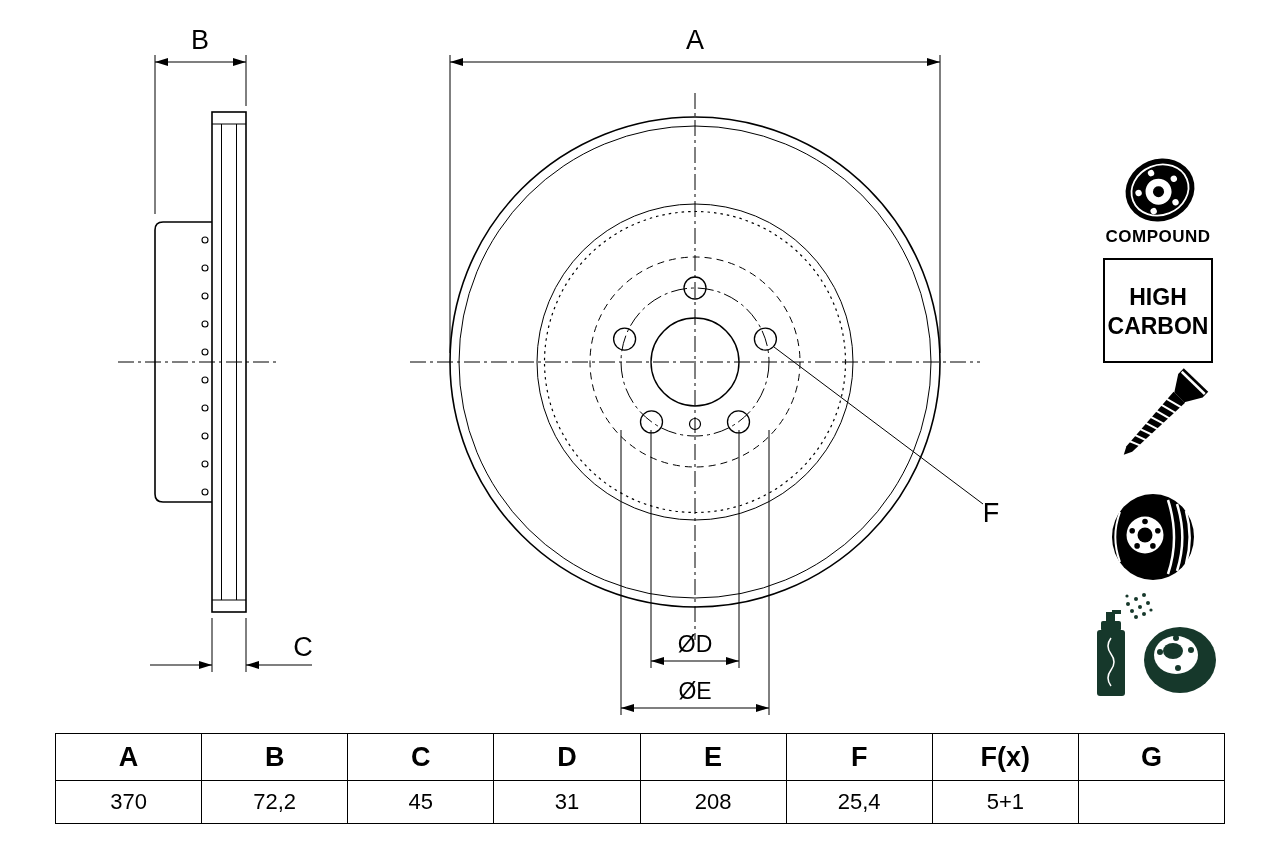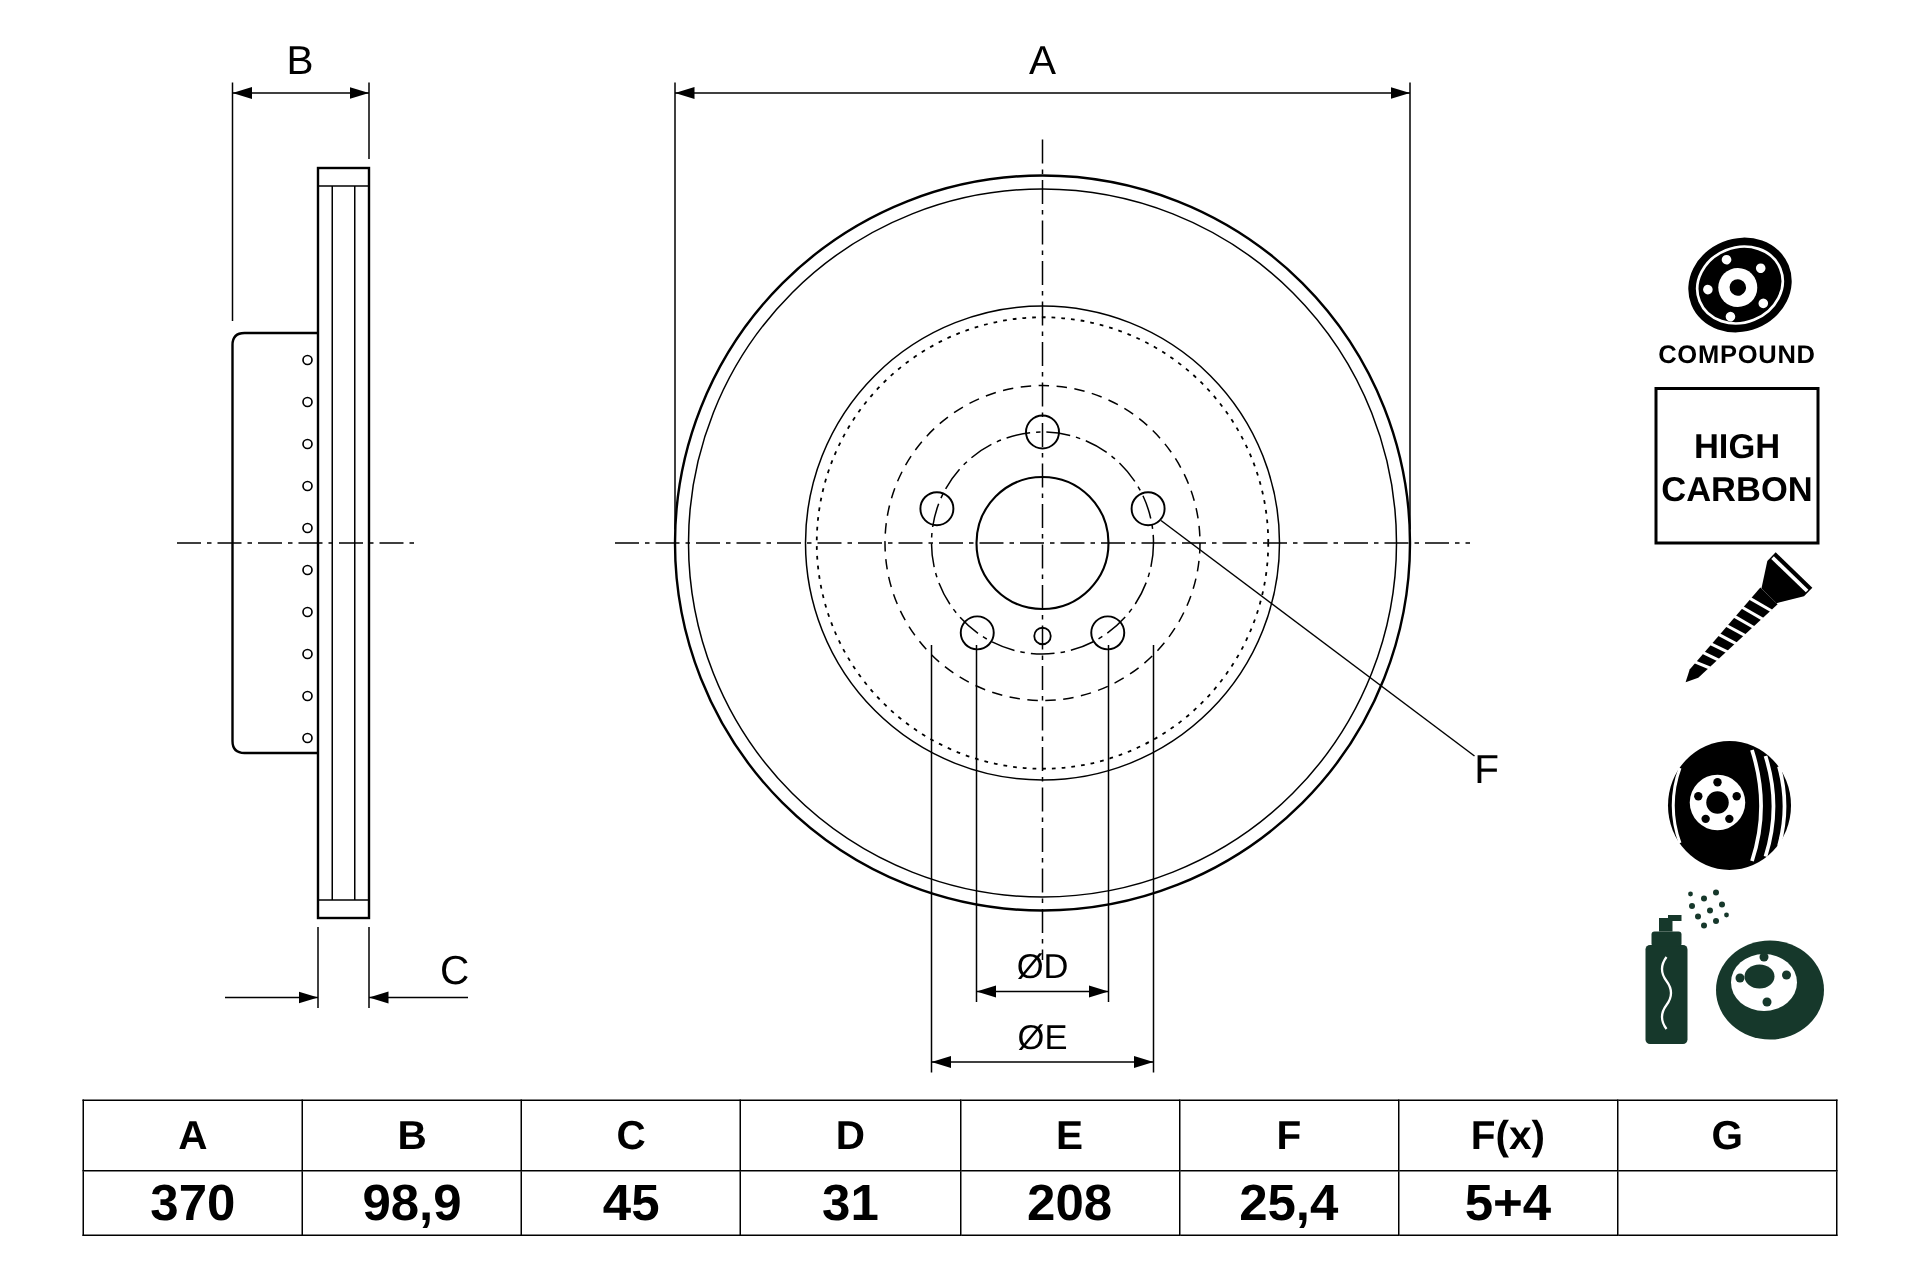--- a/index.html
+++ b/index.html
@@ -5,21 +5,21 @@
   html,body{margin:0;padding:0;background:#fff;}
   body{width:1280px;height:853px;position:relative;font-family:"Liberation Sans",sans-serif;color:#000;overflow:hidden;}
   svg text{font-family:"Liberation Sans",sans-serif;fill:#000;}
   .dim-label{font-size:27px;}
   .dia-label{font-size:23px;}
   .badge-label{font-size:17px;font-weight:bold;letter-spacing:0.5px;}
   .hc-label{font-size:23px;font-weight:bold;}
   #dim-table{position:absolute;left:55px;top:733px;width:1170px;border-collapse:collapse;table-layout:fixed;}
   #dim-table th,#dim-table td{border:1.6px solid #000;text-align:center;vertical-align:middle;padding:0;}
   #dim-table th{height:46px;font-size:27px;font-weight:bold;}
-  #dim-table td{height:42px;font-size:34px;font-weight:bold;}
+  #dim-table td{height:42px;font-size:22px;font-weight:normal;}
 </style>
 </head>
 <body>
 
 
 
 <svg width="1280" height="733" viewBox="0 0 1280 733">
   <defs>
     <marker id="arw" viewBox="0 -5 14 10" refX="13" refY="0" markerWidth="14" markerHeight="10" orient="auto-start-reverse" markerUnits="userSpaceOnUse">
       <path d="M13,0 L0,-4 L0,4 Z" fill="#000"></path>
@@ -191,25 +191,25 @@
       <th>B</th>
       <th>C</th>
       <th>D</th>
       <th>E</th>
       <th>F</th>
       <th>F(x)</th>
       <th>G</th>
     </tr>
     <tr>
       <td>370</td>
-      <td>98,9</td>
+      <td>72,2</td>
       <td>45</td>
       <td>31</td>
       <td>208</td>
       <td>25,4</td>
-      <td>5+4</td>
+      <td>5+1</td>
       <td></td>
     </tr>
   </tbody>
 </table>
 
 
 
 
 </body></html>

